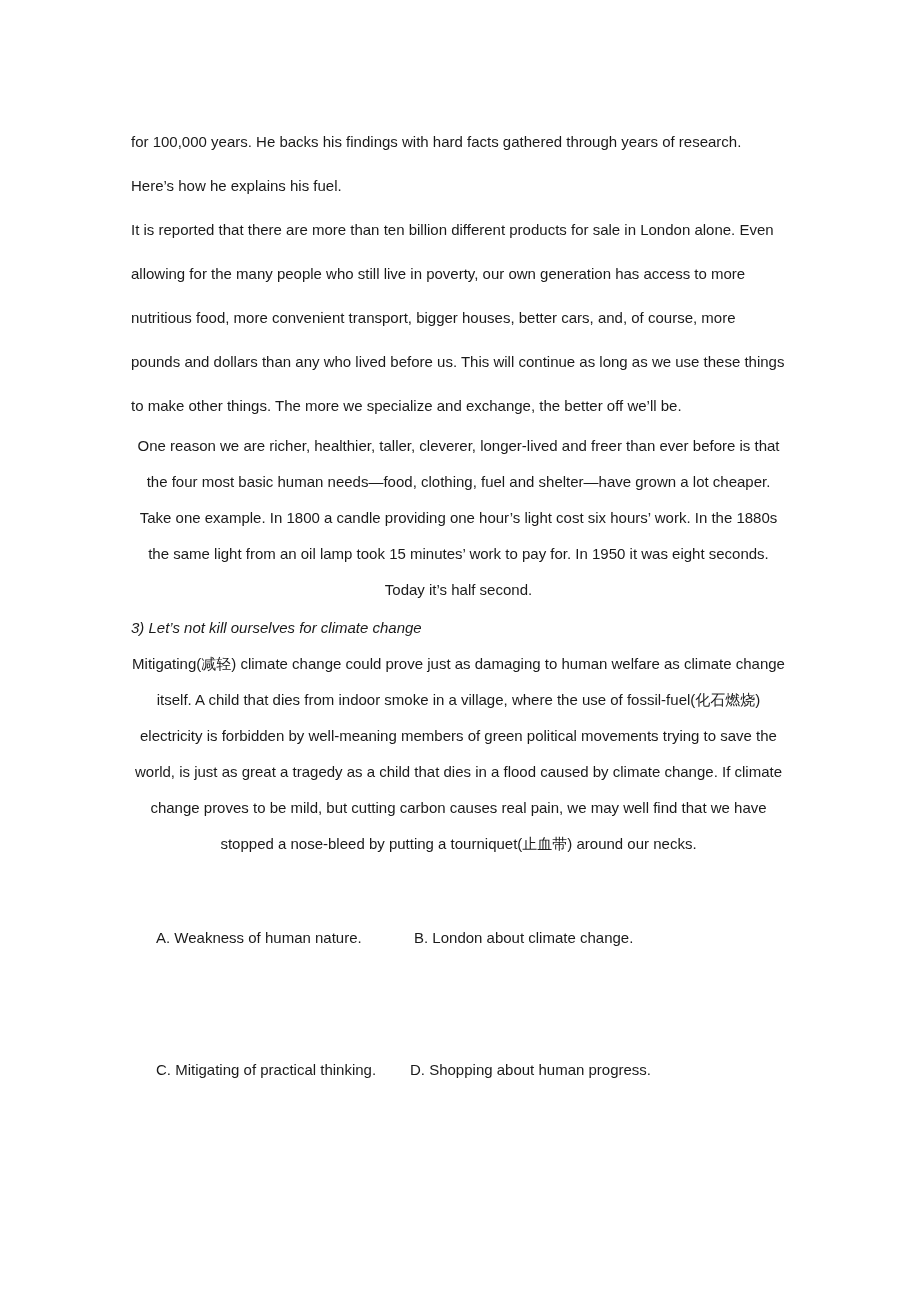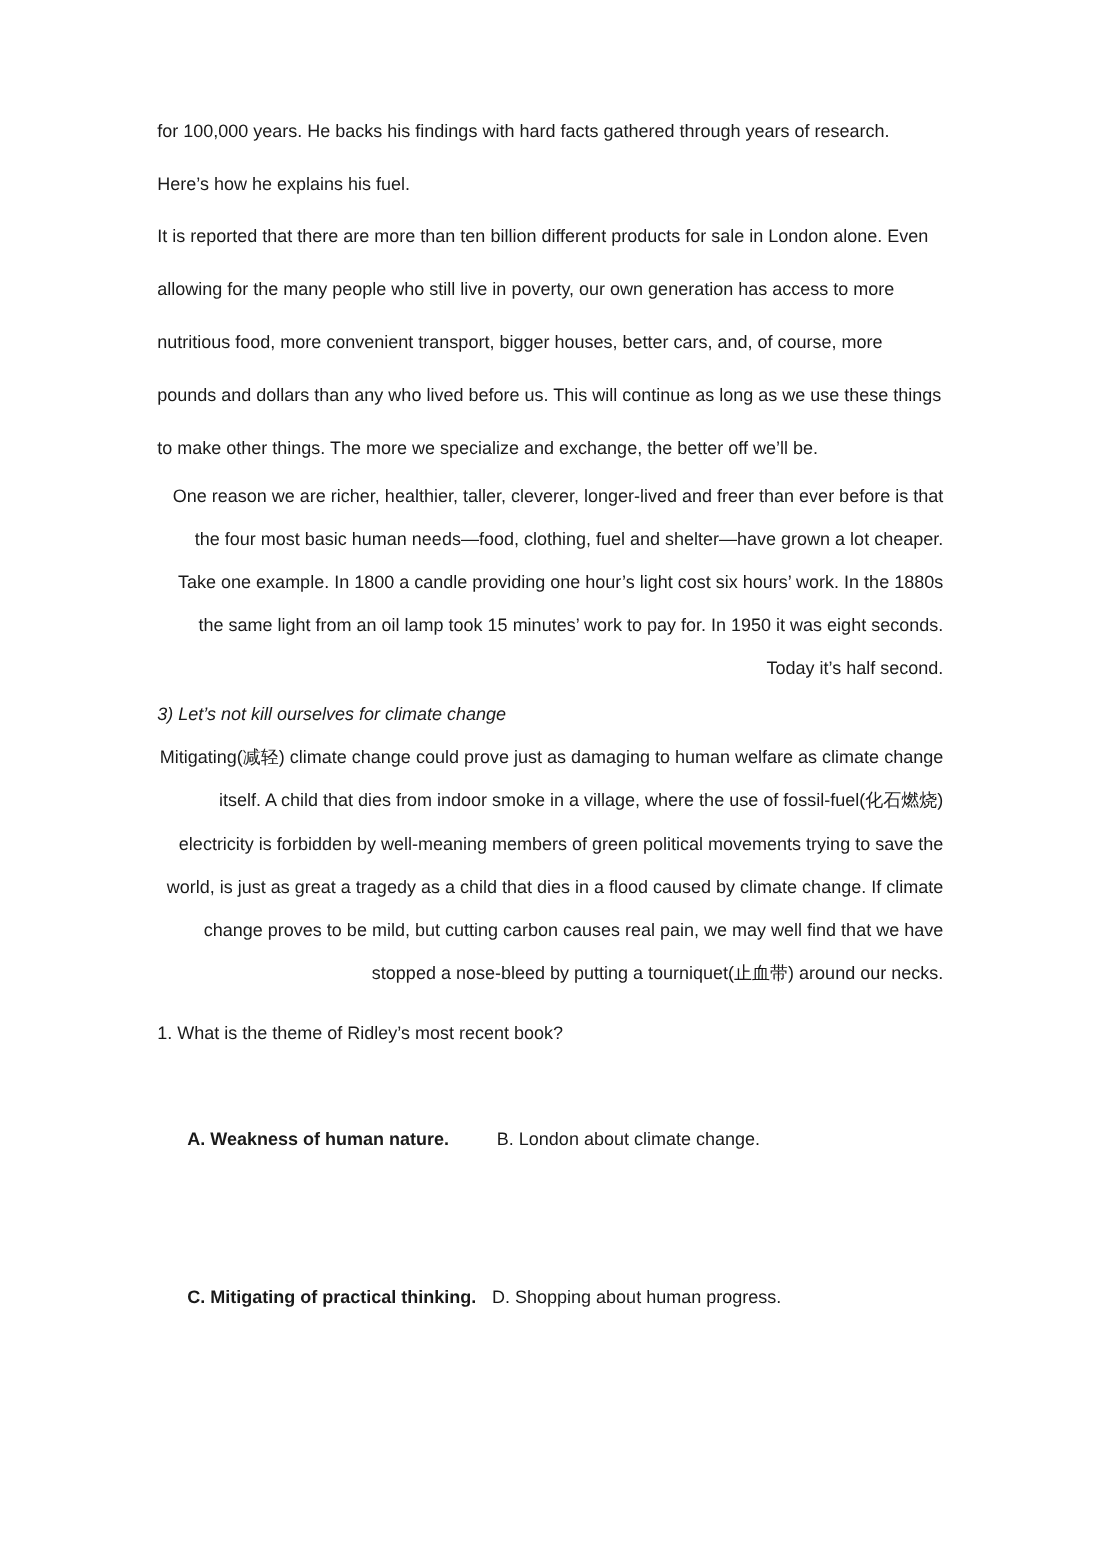--- a/index.html
+++ b/index.html
@@ -13,41 +13,41 @@
     height: 1302px;
     font-family: "Liberation Sans", "DejaVu Sans", sans-serif;
     color: #1a1a1a;
     -webkit-font-smoothing: antialiased;
   }
   .page {
     position: relative;
     width: 920px;
     height: 1142px;
     box-sizing: border-box;
-    padding: 88px 135px 0 131px;
+    padding: 120px 135px 0 131px;
     background: #ffffff;
     overflow: hidden;
   }
   .doc-body {
     width: 655px;
   }
   
   p.loose {
     margin: 0 0 0 0;
     font-size: 15px;
     line-height: 44px;
     text-align: left;
     white-space: normal;
   }
   
   p.tight {
     margin: 0;
     font-size: 15px;
     line-height: 36px;
-    text-align: right;
+    text-align: center;
   }
   .heading-line {
     margin: 0;
     font-size: 15px;
     line-height: 44px;
   }
   .heading-tight {
     margin: 0;
     font-size: 15px;
     line-height: 36px;
@@ -64,21 +64,20 @@
   }
   .opt-row {
     display: block;
     font-size: 15px;
     line-height: 44px;
     white-space: pre;
   }
   .opt-row .opt-a,
   .opt-row .opt-c {
     display: inline-block;
-    font-weight: bold;
   }
   .q1 .opt-a { width: 258px; }
   .q1 .opt-c { width: 254px; }
 
   .cjk {
     font-family: Liberation Sans, sans-serif;
   }
 </style>
 </head>
 <body>
@@ -97,21 +96,20 @@
     <p class="tight">One reason we are richer, healthier, taller, cleverer, longer-lived and freer than ever before is that the four most basic human needs—food, clothing, fuel and shelter—have grown a lot cheaper. Take one example. In 1800 a candle providing one hour’s light cost six hours’ work. In the 1880s the same light from an oil lamp took 15 minutes’ work to pay for. In 1950 it was eight seconds. Today it’s half second.</p>
 
     <div class="gap-xs"></div>
 
     <p class="heading-tight">3) Let’s not kill ourselves for climate change</p>
 
     <p class="tight cjk">Mitigating(减轻) climate change could prove just as damaging to human welfare as climate change itself. A child that dies from indoor smoke in a village, where the use of fossil-fuel(化石燃烧) electricity is forbidden by well-meaning members of green political movements trying to save the world, is just as great a tragedy as a child that dies in a flood caused by climate change. If climate change proves to be mild, but cutting carbon causes real pain, we may well find that we have stopped a nose-bleed by putting a tourniquet(止血带) around our necks.</p>
 
     <div class="gap-md"></div>
 
-    <p class="question">1. What is the theme of Ridley’s most recent book?</p>
 
     <div class="opt-row q1">
       <span class="opt-a">A. Weakness of human nature.</span><span>B. London about climate change.</span>
     </div>
 
     <div class="opt-row q1">
       <span class="opt-c">C. Mitigating of practical thinking.</span><span>D. Shopping about human progress.</span>
     </div>
 
   </div>

